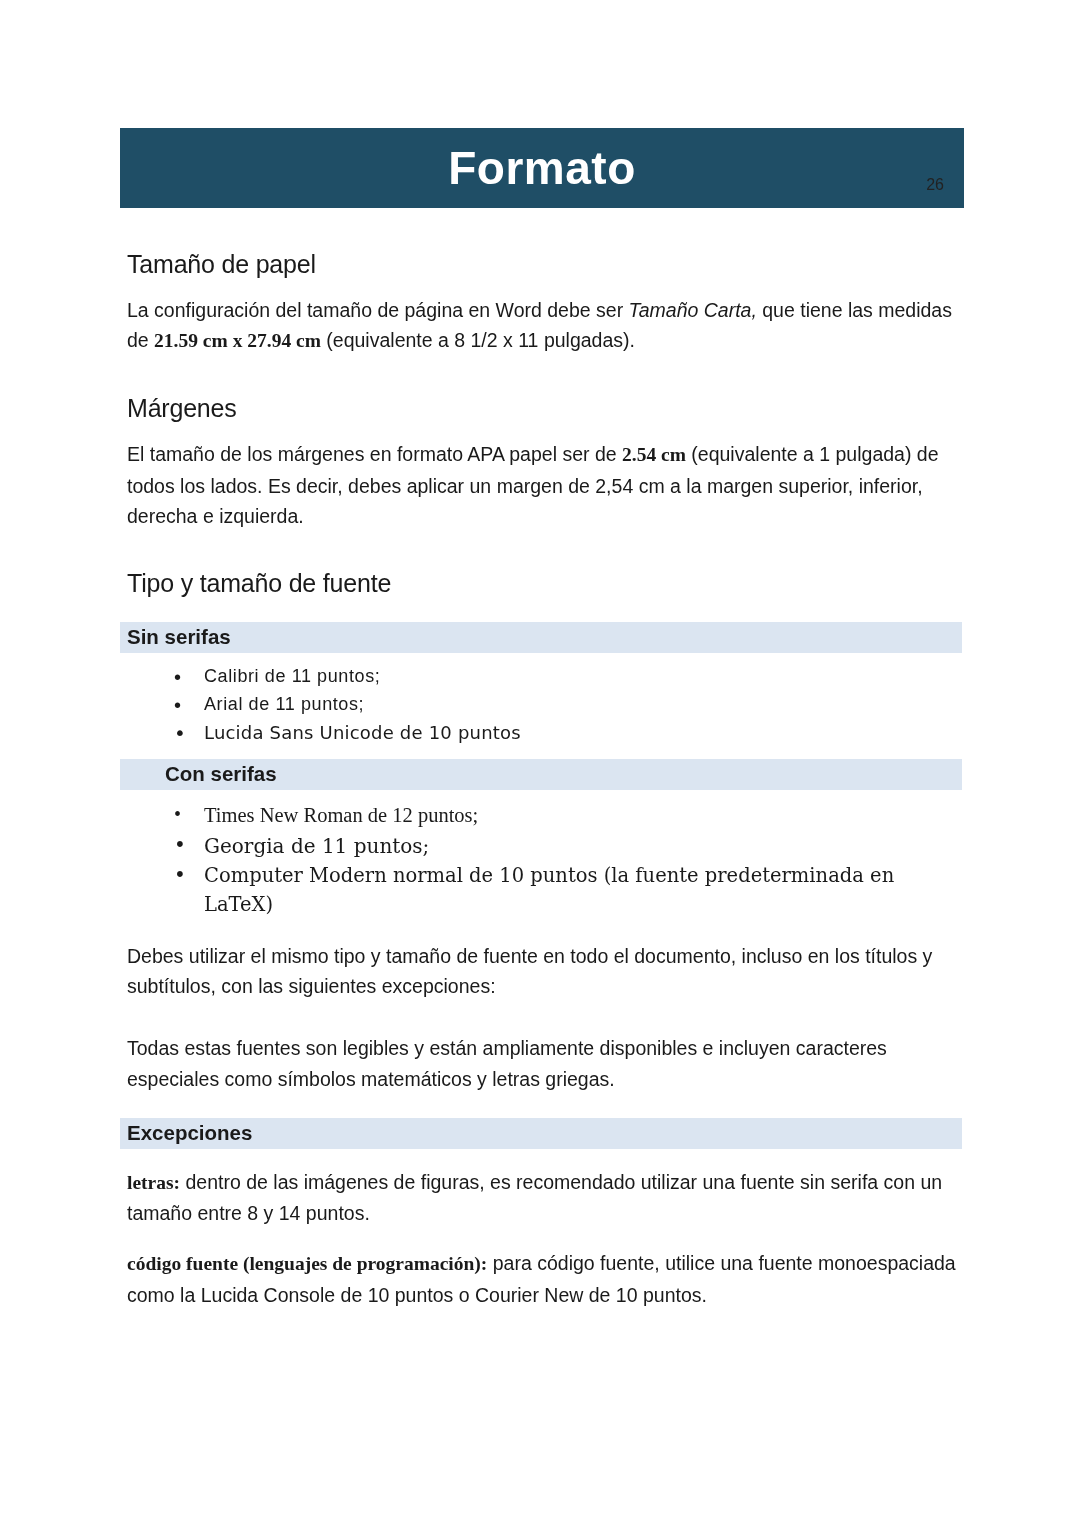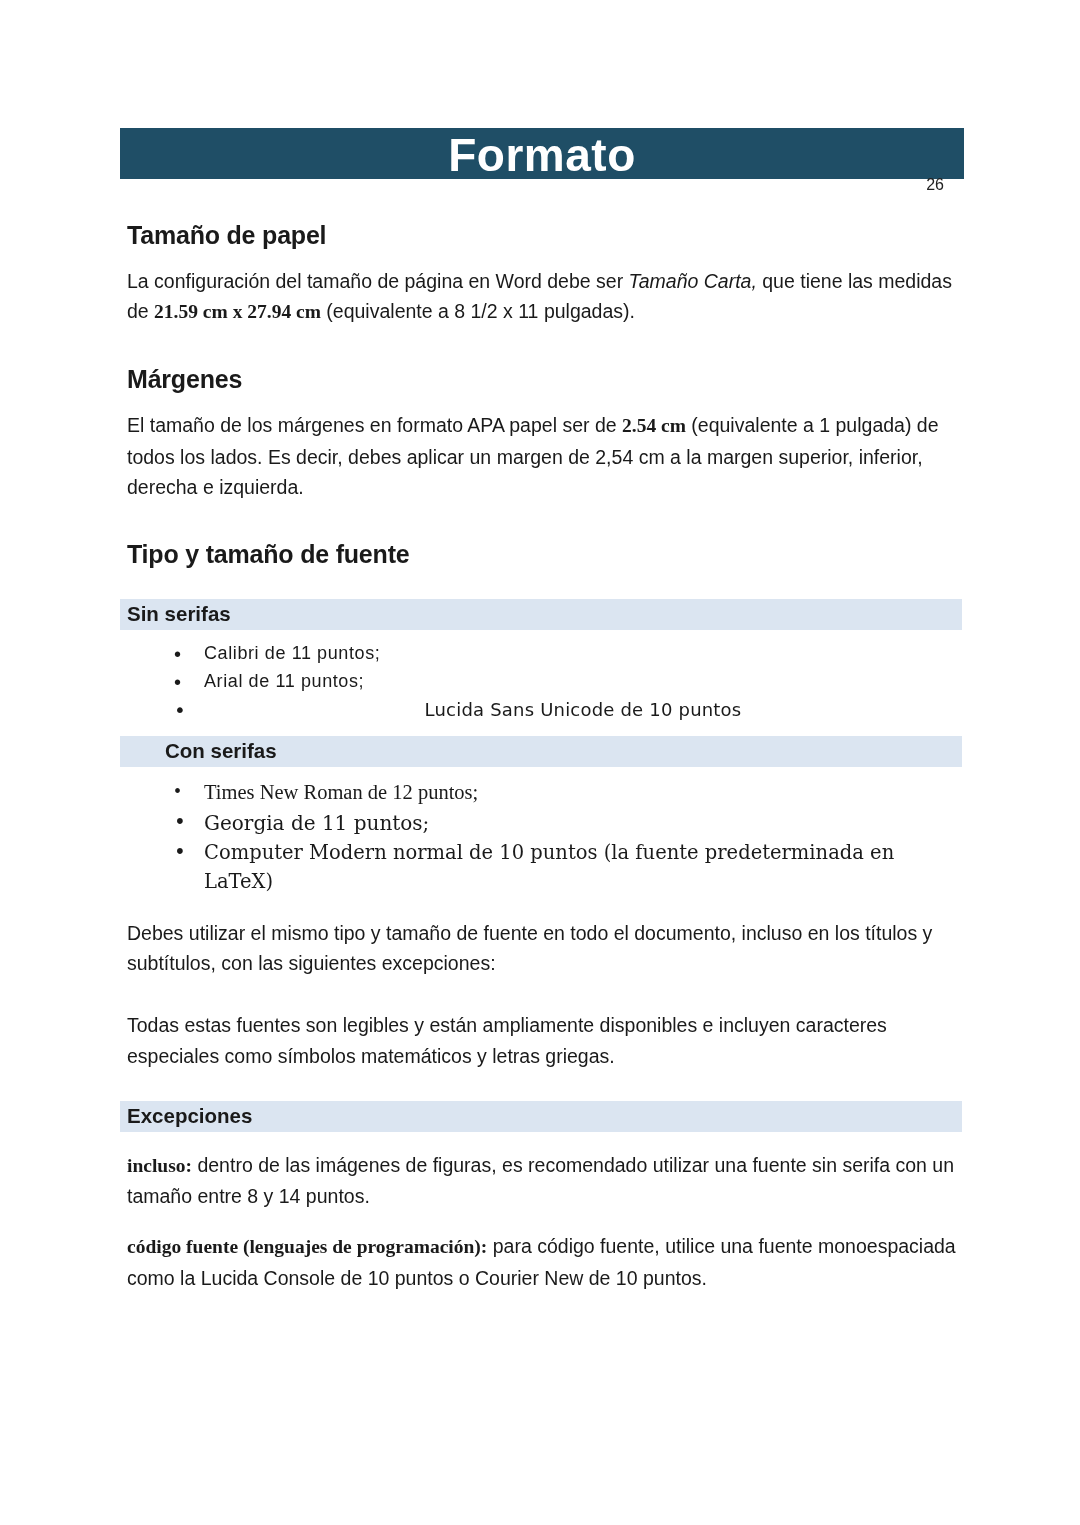--- a/index.html
+++ b/index.html
@@ -16,51 +16,51 @@
     position:relative;
     overflow:hidden;
   }
   .page{width:1080px;height:1525px;position:relative;}
   .page-number{
     position:absolute;top:48px;right:136px;
     font-size:16px;color:#222;
   }
   .banner{
     margin:128px 116px 0 120px;
-    height:51px;
+    height:80px;
     background:var(--banner_bg);
-    display:flex;justify-content:center;
+    display:flex;align-items:center;justify-content:center;
   }
   .banner-title{
     color:#ffffff;
     font-size:46px;
     font-weight:bold;
     letter-spacing:0.5px;
   }
   .content{
     margin:0 118px 0 120px;
   }
   h2{
     font-size:25px;
-    font-weight:bold;
+    font-weight:normal;
     margin:38px 0 0 0;
     padding-left:7px;
     letter-spacing:-0.2px;
   }
   h2.first{margin-top:42px;}
   p{
     font-size:19.5px;
     line-height:1.55;
     margin:16px 0 0 0;
     padding-left:7px;
   }
   p .b{font-weight:bold;font-family:Liberation Serif, serif;}
   p .i{font-style:italic;}
   .bar{
-    margin-top:30px;
+    margin-top:24px;
     background:var(--bar_bg);
     padding:3px 8px 4px 7px;
     font-size:20.5px;
     font-weight:bold;
   }
   .bar.tight{margin-top:12px;padding-left:45px;}
   ul.list{
     list-style:none;
     margin:10px 0 0 0;
     padding:0 0 0 48px;
@@ -75,21 +75,21 @@
     content:"\2022";
     position:absolute;
     left:6px;top:-1px;
     font-size:20px;
   }
   ul.sans li{
     font-family:"Liberation Sans",sans-serif;
     letter-spacing:0.6px;
     line-height:1.55;
   }
-  ul.sans li.f-lucida{font-family:"DejaVu Sans",sans-serif;letter-spacing:0.2px;text-align:center;}
+  ul.sans li.f-lucida{font-family:"DejaVu Sans",sans-serif;letter-spacing:0.2px;}
   ul.serif li{
     font-family:"Liberation Serif",serif;
     font-size:20.5px;
     line-height:1.5;
   }
   ul.serif li.f-georgia{font-family:"DejaVu Serif",serif;font-size:20px;}
   ul.serif li.f-cm{font-family:"DejaVu Serif",serif;font-size:19.5px;max-width:760px;}
 </style>
 </head>
 <body>
@@ -129,17 +129,17 @@
       <li class="f-georgia">Georgia de 11 puntos;</li>
       <li class="f-cm">Computer Modern normal de 10 puntos (la fuente predeterminada en LaTeX)</li>
     </ul>
 
     <p style="margin-top:22px">Debes utilizar el mismo tipo y tamaño de fuente en todo el documento, incluso en los títulos y subtítulos, con las siguientes excepciones:</p>
     <p style="margin-top:32px">Todas estas fuentes son legibles y están ampliamente disponibles e incluyen caracteres especiales como símbolos matemáticos y letras griegas.</p>
 
     <div class="bar">
       <span>Excepciones</span>
     </div>
-    <p style="margin-top:18px"><span class="b">incluso:</span><span> dentro de las imágenes de figuras, es recomendado utilizar una fuente sin serifa con un tamaño entre 8 y 14 puntos.</span></p>
+    <p style="margin-top:18px"><span class="b">letras:</span><span> dentro de las imágenes de figuras, es recomendado utilizar una fuente sin serifa con un tamaño entre 8 y 14 puntos.</span></p>
     <p style="margin-top:20px"><span class="b">código fuente (lenguajes de programación):</span><span> para código fuente, utilice una fuente monoespaciada como la Lucida Console de 10 puntos o Courier New de 10 puntos.</span></p>
 
   </div>
 </div>
 
 </body></html>

